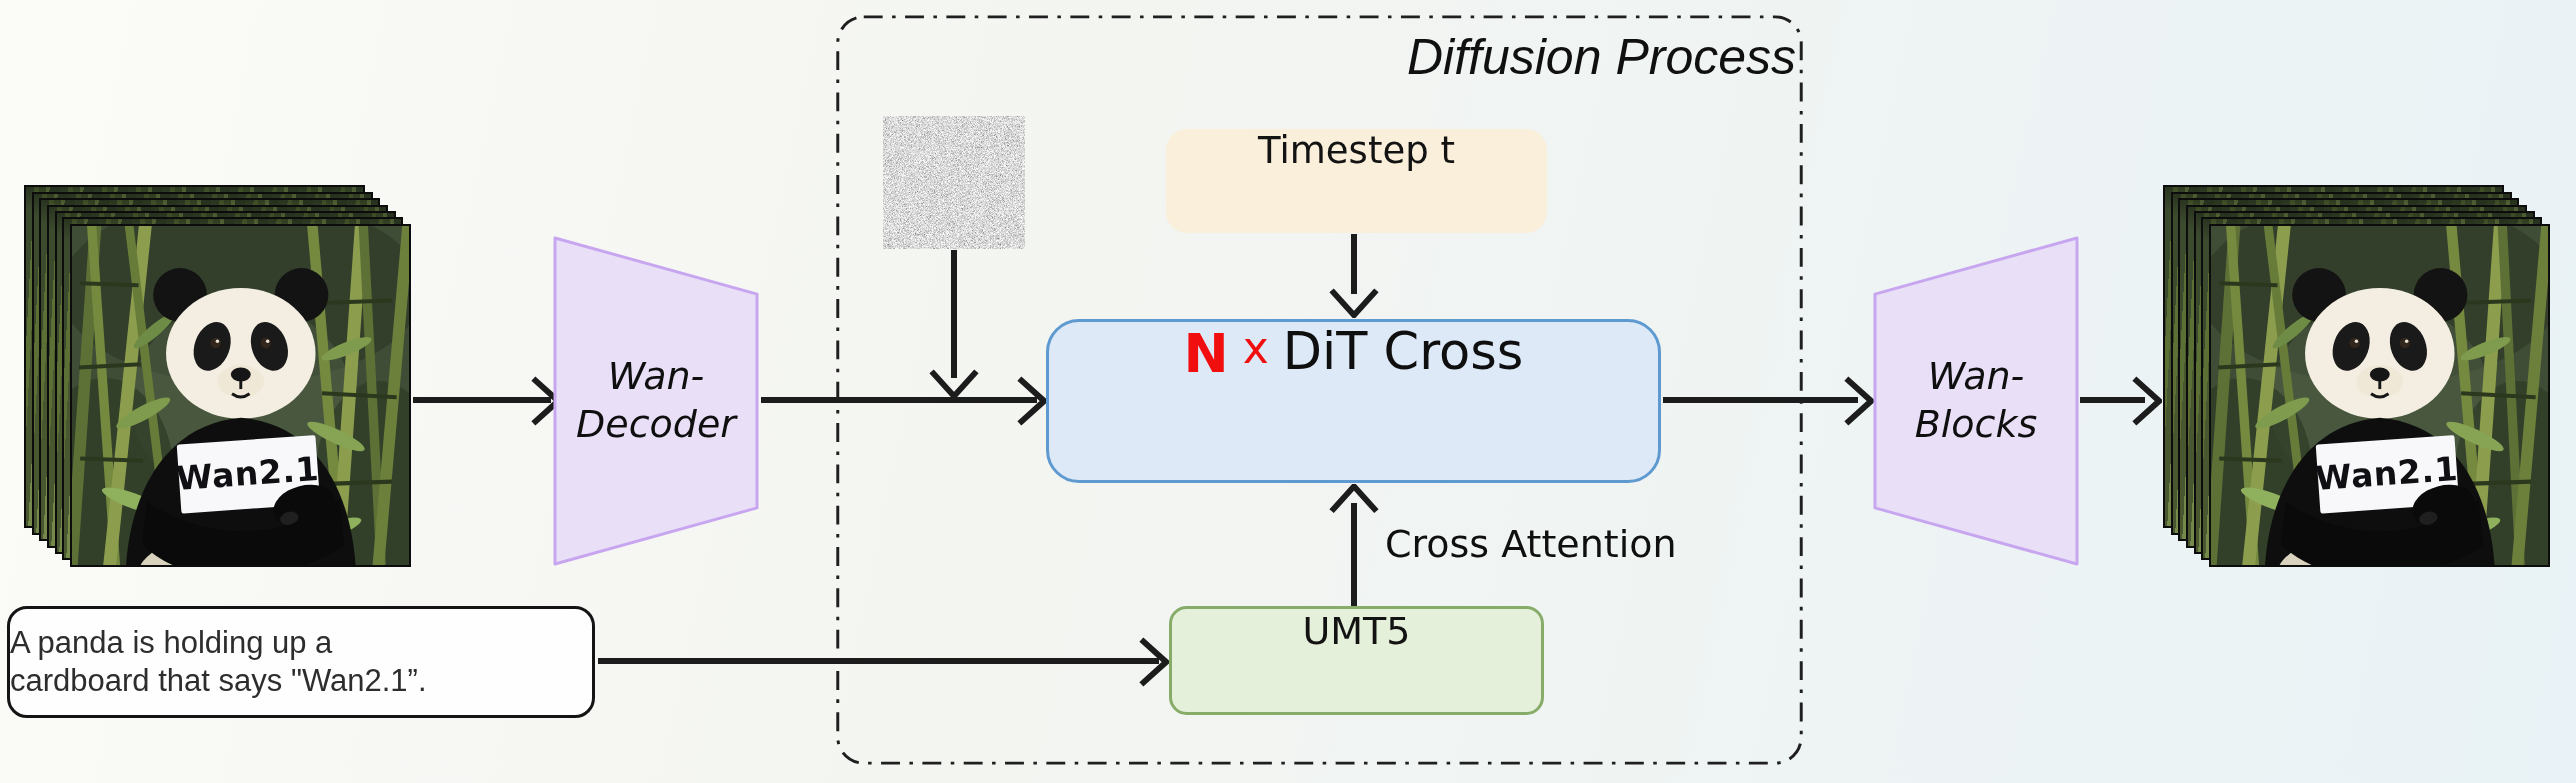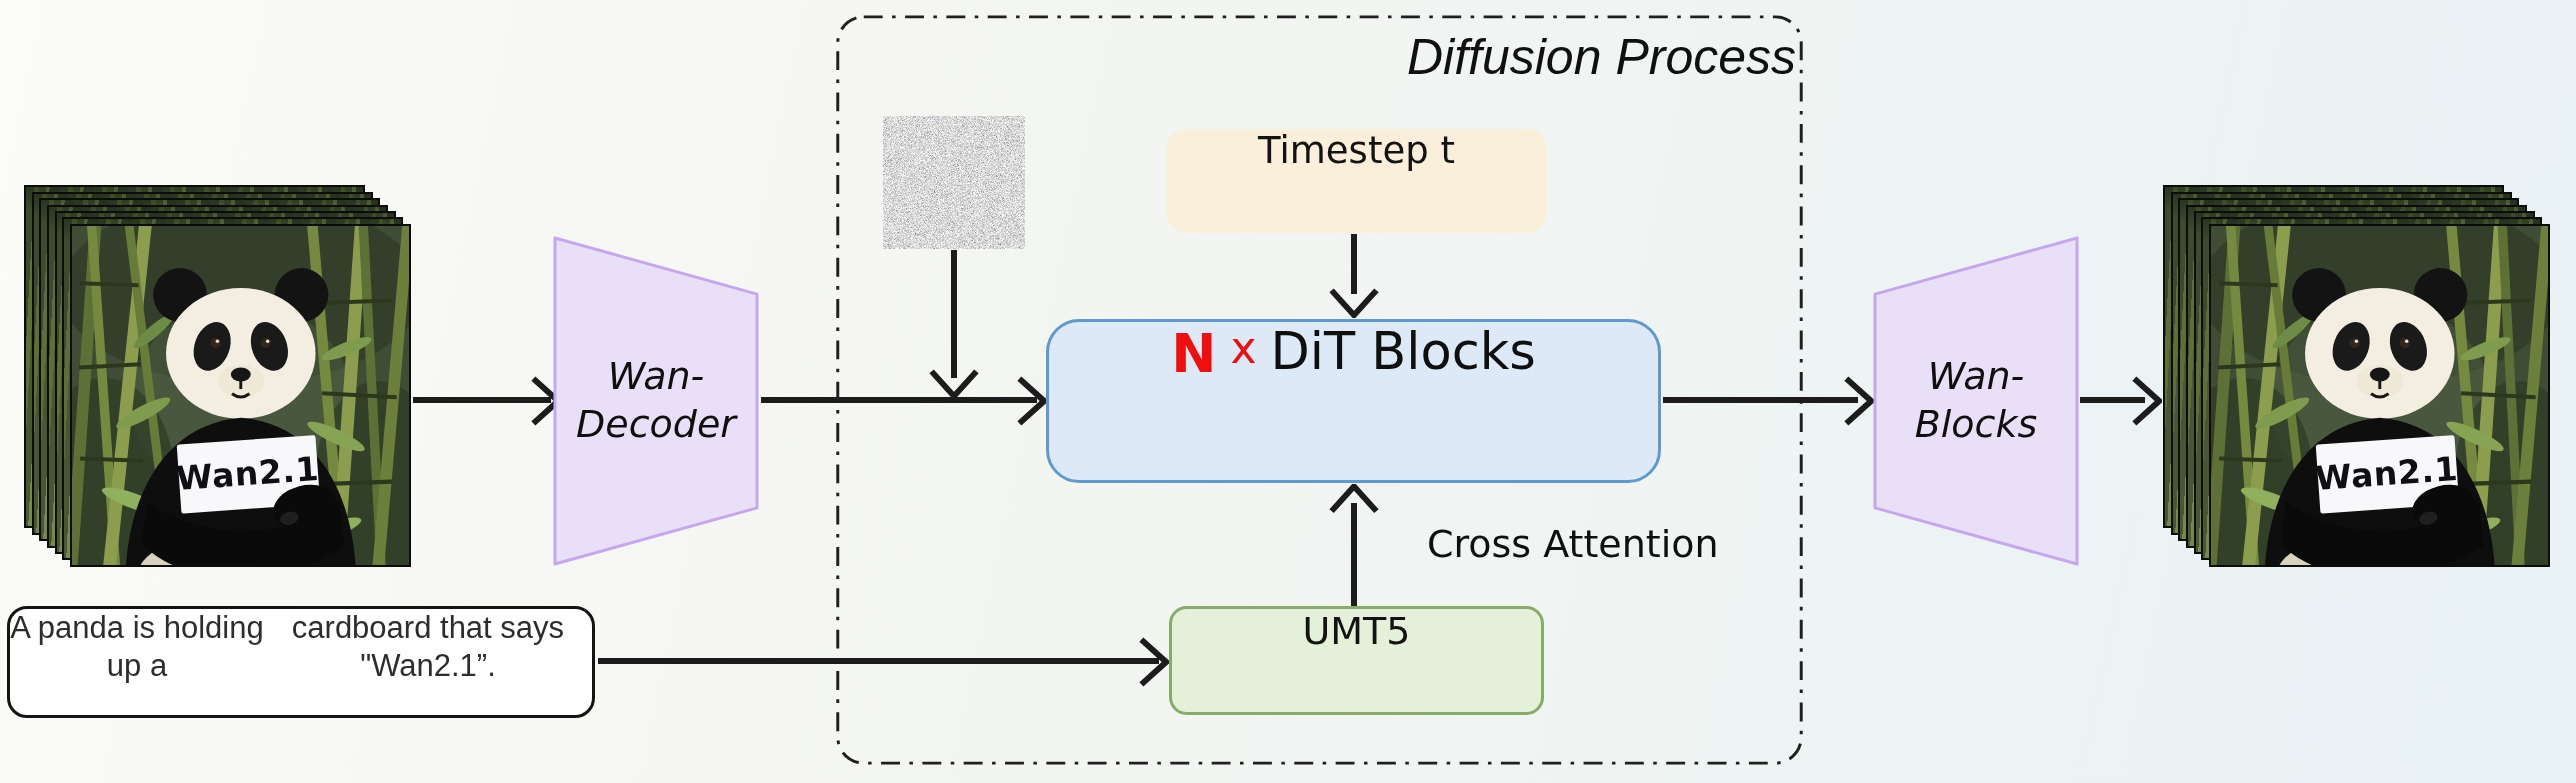--- a/index.html
+++ b/index.html
@@ -40,24 +40,24 @@
   }
   
   .noise{position:absolute;left:883px;top:116px;}
   .node{position:absolute;box-sizing:border-box;display:flex;align-items:flex-start;justify-content:center;}
   .timestep{left:1166px;top:129px;width:381px;height:104px;background:#faefdb;border-radius:21px;font-size:37px;color:#131313;}
   .dit{left:1046px;top:319px;width:615px;height:164px;background:#dde9f7;border:3.5px solid #5e9ad0;border-radius:33px;font-size:51px;}
   .dit .n{font-weight:bold;color:#f10e0e;font-size:54px;margin-right:14px;}
   .dit .x{color:#f10e0e;font-size:44px;margin-right:14px;}
   .dit .rest{color:#0f0f0f;}
   .umt5{left:1169px;top:606px;width:375px;height:109px;background:#e4f0d9;border:3px solid #87ac69;border-radius:17.7px;font-size:38px;color:#131313;}
-  .ca-label{position:absolute;left:1385px;top:522px;font-size:38px;color:#0f0f0f;margin-left:42px;}
+  .ca-label{position:absolute;left:1385px;top:522px;font-size:38px;color:#0f0f0f;}
   .prompt{
     left:7px;top:606px;width:588px;height:112px;background:#fefefe;
-    border:3.5px solid #141414;border-radius:20px;
+    border:3.5px solid #141414;border-radius:20px;flex-direction:column;
     font-family:"Liberation Sans",sans-serif;font-size:31px;line-height:38px;color:#2d2d2d;text-align:center;
   }
   
   .trap{position:absolute;width:208px;height:332px;}
   .trap-enc{left:552px;top:235px;}
   .trap-dec{left:1872px;top:235px;}
   .trap-label{
     position:absolute;width:208px;top:352px;text-align:center;
     font-size:38px;line-height:48px;color:#0f0f0f;font-style:italic;
   }
@@ -194,21 +194,21 @@
   </div>
 
   <div class="line" style="left:1351px;top:234px;width:5.9px;height:60px;"></div>
   <svg class="head" style="left:1329px;top:288px;" width="50" height="29.5" viewBox="0 0 84 50">
       <path d="M4 4 L42 46 L80 4" fill="none" stroke="#1c1c1c" stroke-width="10"></path>
     </svg>
 
   <div class="node dit">
     <span class="n">N</span>
     <span class="x">x</span>
-    <span class="rest">DiT Blocks</span>
+    <span class="rest">DiT Cross</span>
   </div>
 
   <svg class="head" style="left:1329px;top:484px;" width="50" height="29.5" viewBox="0 0 84 50">
       <path d="M4 46 L42 4 L80 46" fill="none" stroke="#1c1c1c" stroke-width="10"></path>
     </svg>
   <div class="line" style="left:1351px;top:503px;width:5.9px;height:103px;"></div>
   <div class="ca-label">Cross Attention</div>
 
   <div class="node umt5">
     <span>UMT5</span>

